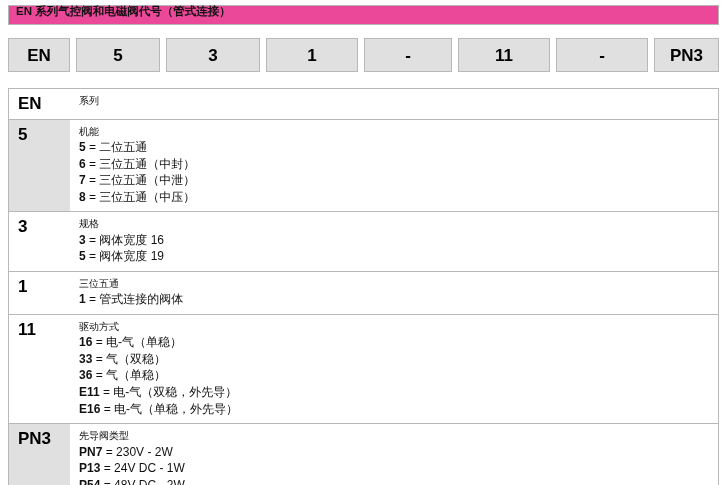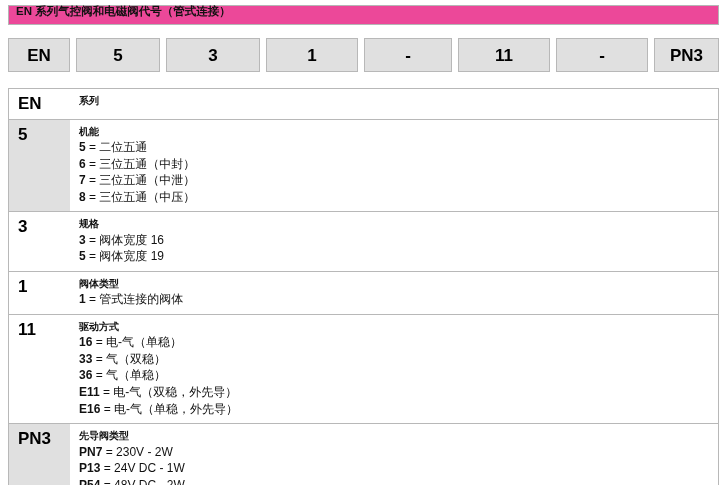--- a/index.html
+++ b/index.html
@@ -101,21 +101,21 @@
     line-height: 1.15;
     border-right: 1px solid #ffffff;
   }
   .legend-row .body {
     flex: 1 1 auto;
     box-sizing: border-box;
     padding: 5px 8px 6px 8px;
   }
   .legend-row .heading {
     font-size: 10px;
-    font-weight: bold;
+    font-weight: normal;
     color: #111;
     line-height: 1.35;
     margin-bottom: 1px;
   }
   .legend-row .line {
     font-size: 12px;
     color: #111;
     line-height: 1.38;
     white-space: nowrap;
   }
@@ -187,21 +187,21 @@
       <div class="body">
         <div class="heading">规格</div>
         <div class="line"><b>3 </b>= 阀体宽度 16</div>
         <div class="line"><b>5 </b>= 阀体宽度 19</div>
       </div>
     </div>
 
     <div class="legend-row">
       <div class="key">1</div>
       <div class="body">
-        <div class="heading">阀体类型</div>
+        <div class="heading">三位五通</div>
         <div class="line"><b>1 </b>= 管式连接的阀体</div>
       </div>
     </div>
 
     <div class="legend-row">
       <div class="key">11</div>
       <div class="body">
         <div class="heading">驱动方式</div>
         <div class="line"><b>16 </b>= 电-气（单稳）</div>
         <div class="line"><b>33 </b>= 气（双稳）</div>

